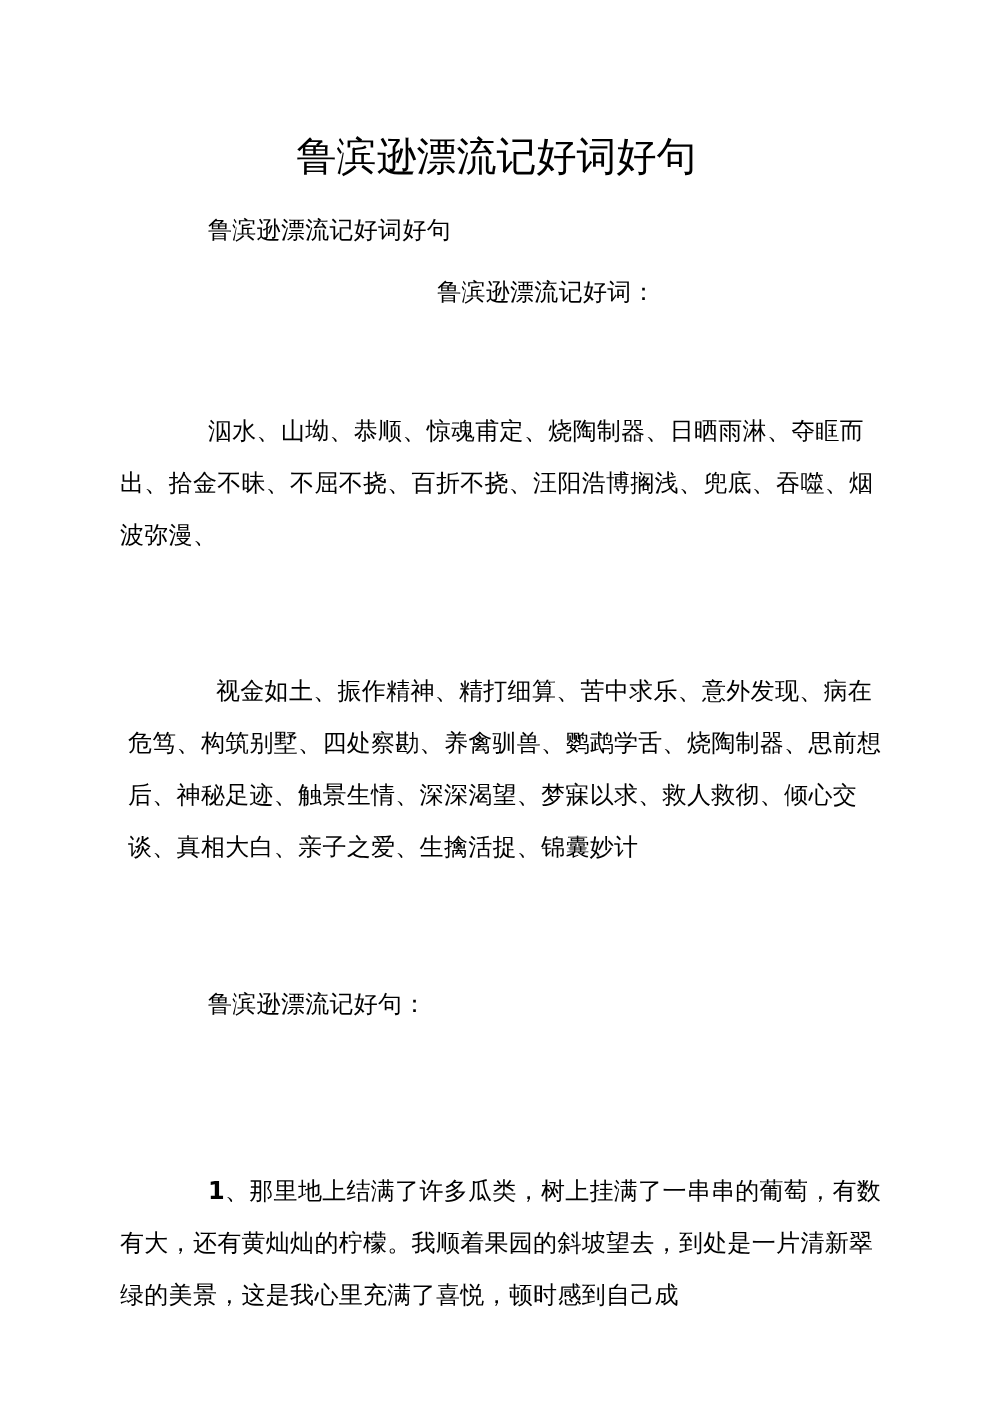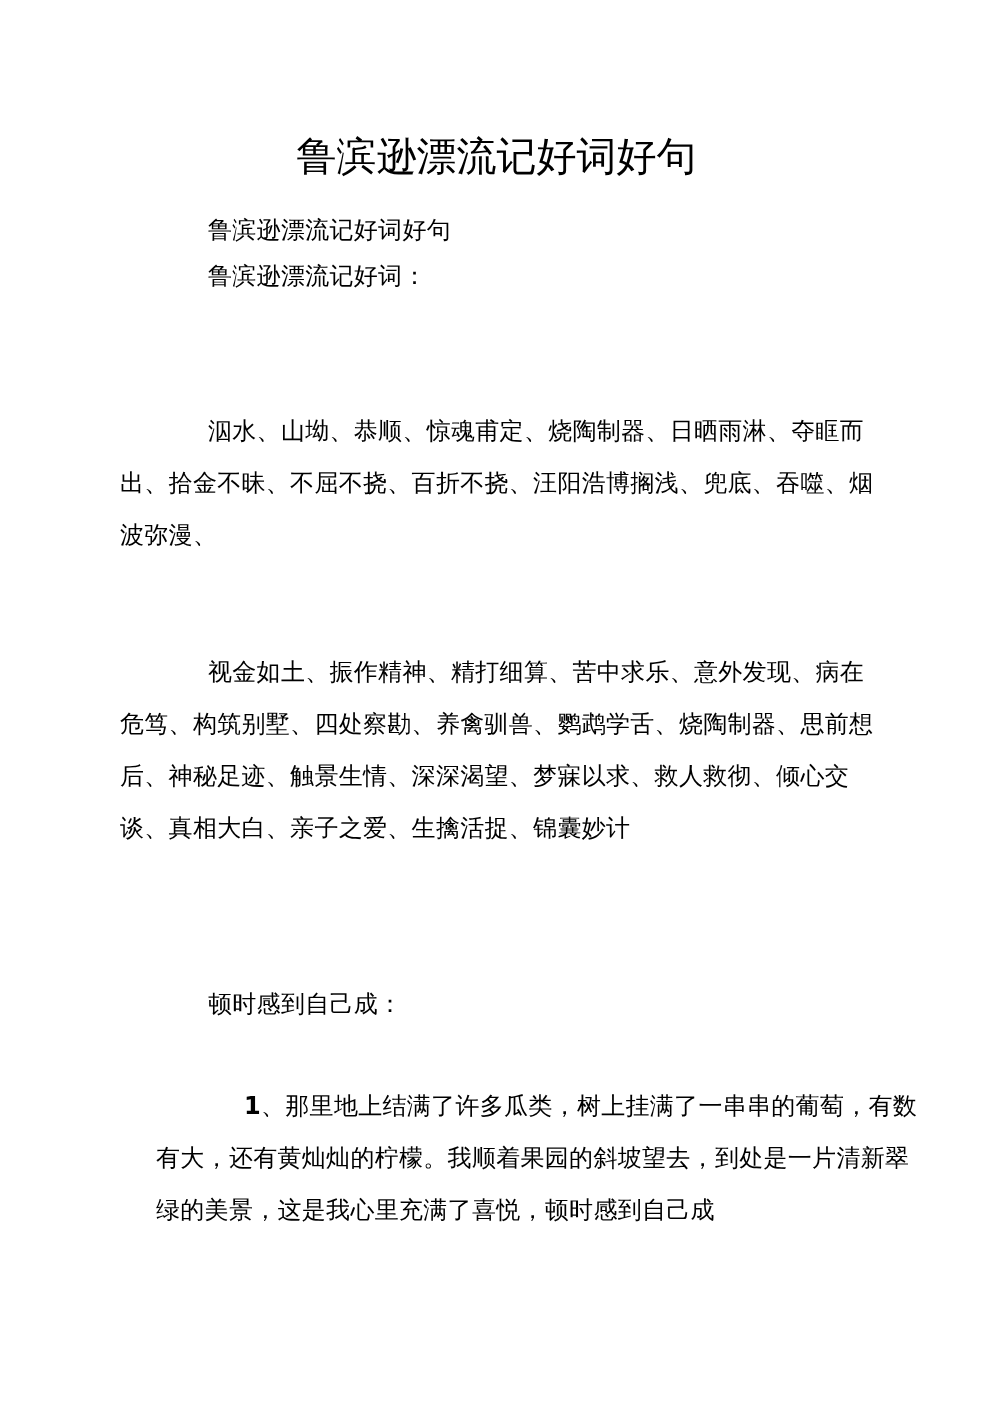--- a/index.html
+++ b/index.html
@@ -11,22 +11,22 @@
             text-indent: 88px; margin: 0; letter-spacing: 0.3px; }
     .num { font-weight: bold; }
   </style>
 </head>
 <body>
 
 <div>
   <div class="title">鲁滨逊漂流记好词好句</div>
 
   <p class="para" style="top:204px;">鲁滨逊漂流记好词好句</p>
-  <p class="para" style="top:250px;">鲁滨逊漂流记好词：</p>
+  <p class="para" style="top:266px;text-align:center;">鲁滨逊漂流记好词：</p>
 
   <p class="para" style="top:405px;">泅水、山坳、恭顺、惊魂甫定、烧陶制器、日晒雨淋、夺眶而出、拾金不昧、不屈不挠、百折不挠、汪阳浩博搁浅、兜底、吞噬、烟波弥漫、</p>
 
-  <p class="para" style="top:646px;">视金如土、振作精神、精打细算、苦中求乐、意外发现、病在危笃、构筑别墅、四处察勘、养禽驯兽、鹦鹉学舌、烧陶制器、思前想后、神秘足迹、触景生情、深深渴望、梦寐以求、救人救彻、倾心交谈、真相大白、亲子之爱、生擒活捉、锦囊妙计</p>
+  <p class="para" style="top:665px;margin-left:8px;">视金如土、振作精神、精打细算、苦中求乐、意外发现、病在危笃、构筑别墅、四处察勘、养禽驯兽、鹦鹉学舌、烧陶制器、思前想后、神秘足迹、触景生情、深深渴望、梦寐以求、救人救彻、倾心交谈、真相大白、亲子之爱、生擒活捉、锦囊妙计</p>
 
-  <p class="para" style="top:978px;">顿时感到自己成：</p>
+  <p class="para" style="top:978px;">鲁滨逊漂流记好句：</p>
 
-  <p class="para" style="top:1080px;margin-left:36px;"><span class="num">1</span><span>、那里地上结满了许多瓜类，树上挂满了一串串的葡萄，有数有大，还有黄灿灿的柠檬。我顺着果园的斜坡望去，到处是一片清新翠绿的美景，这是我心里充满了喜悦，顿时感到自己成</span></p>
+  <p class="para" style="top:1165px;"><span class="num">1</span><span>、那里地上结满了许多瓜类，树上挂满了一串串的葡萄，有数有大，还有黄灿灿的柠檬。我顺着果园的斜坡望去，到处是一片清新翠绿的美景，这是我心里充满了喜悦，顿时感到自己成</span></p>
 </div>
 
 </body></html>

